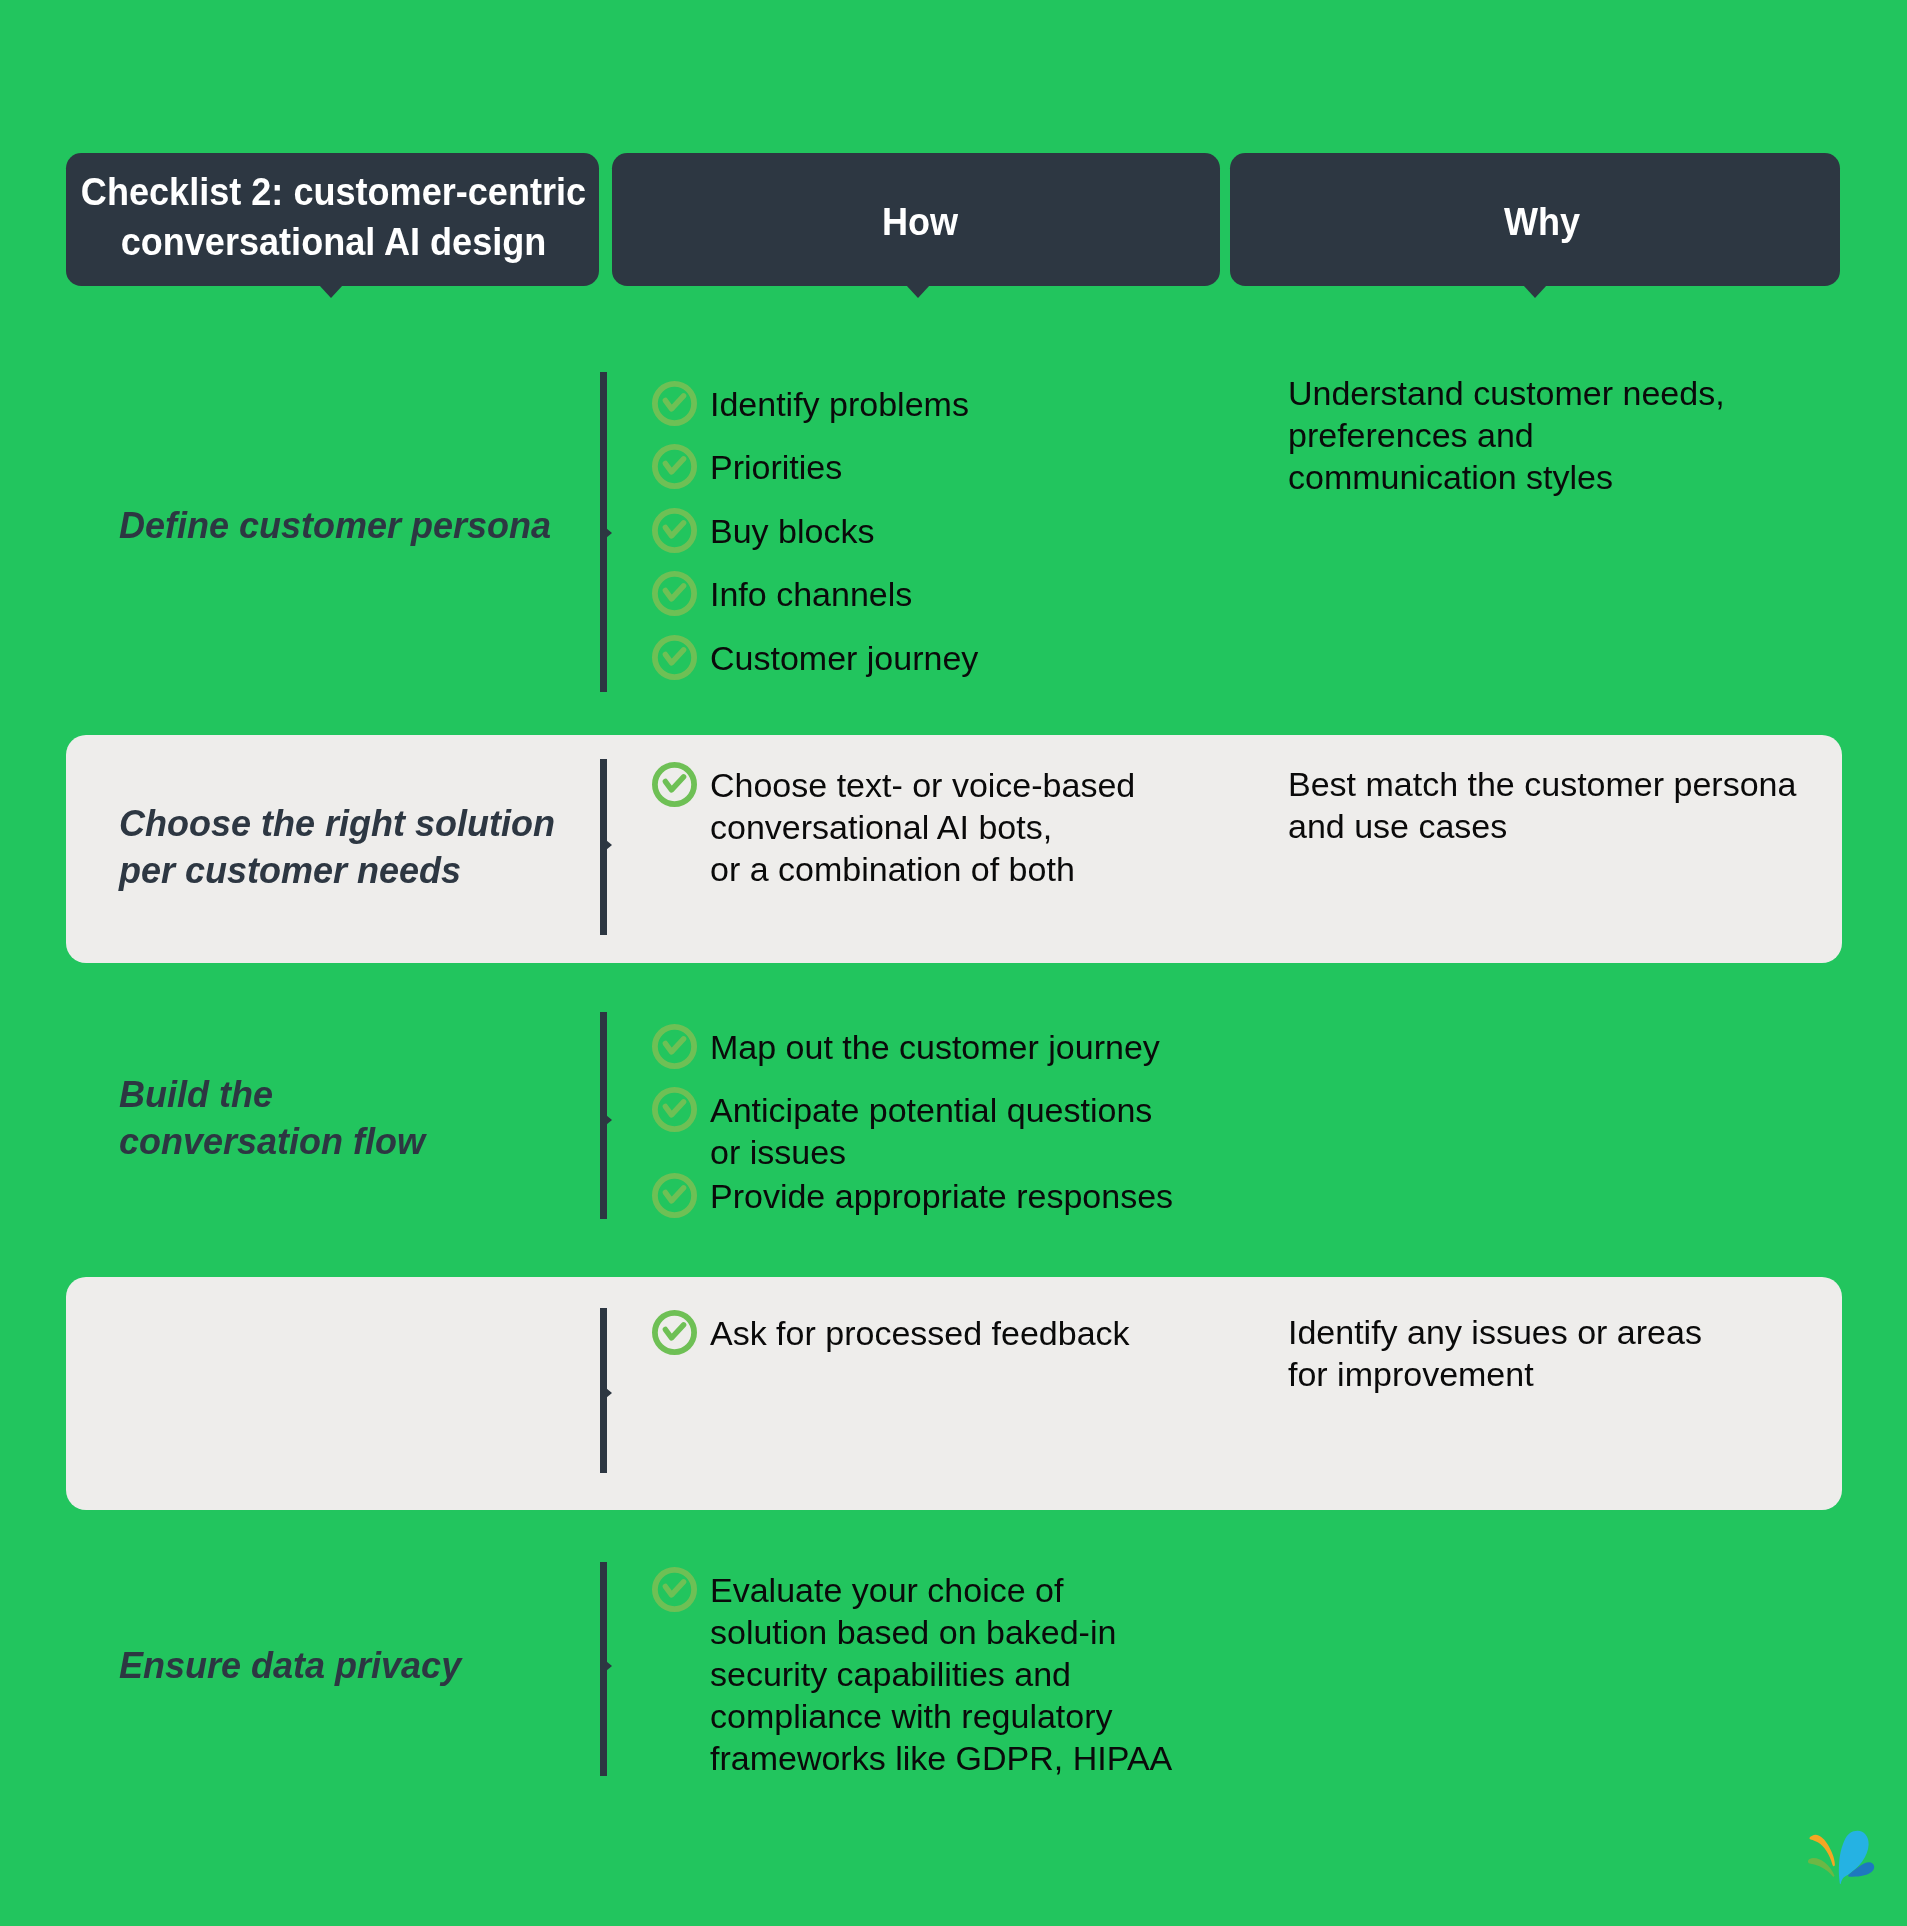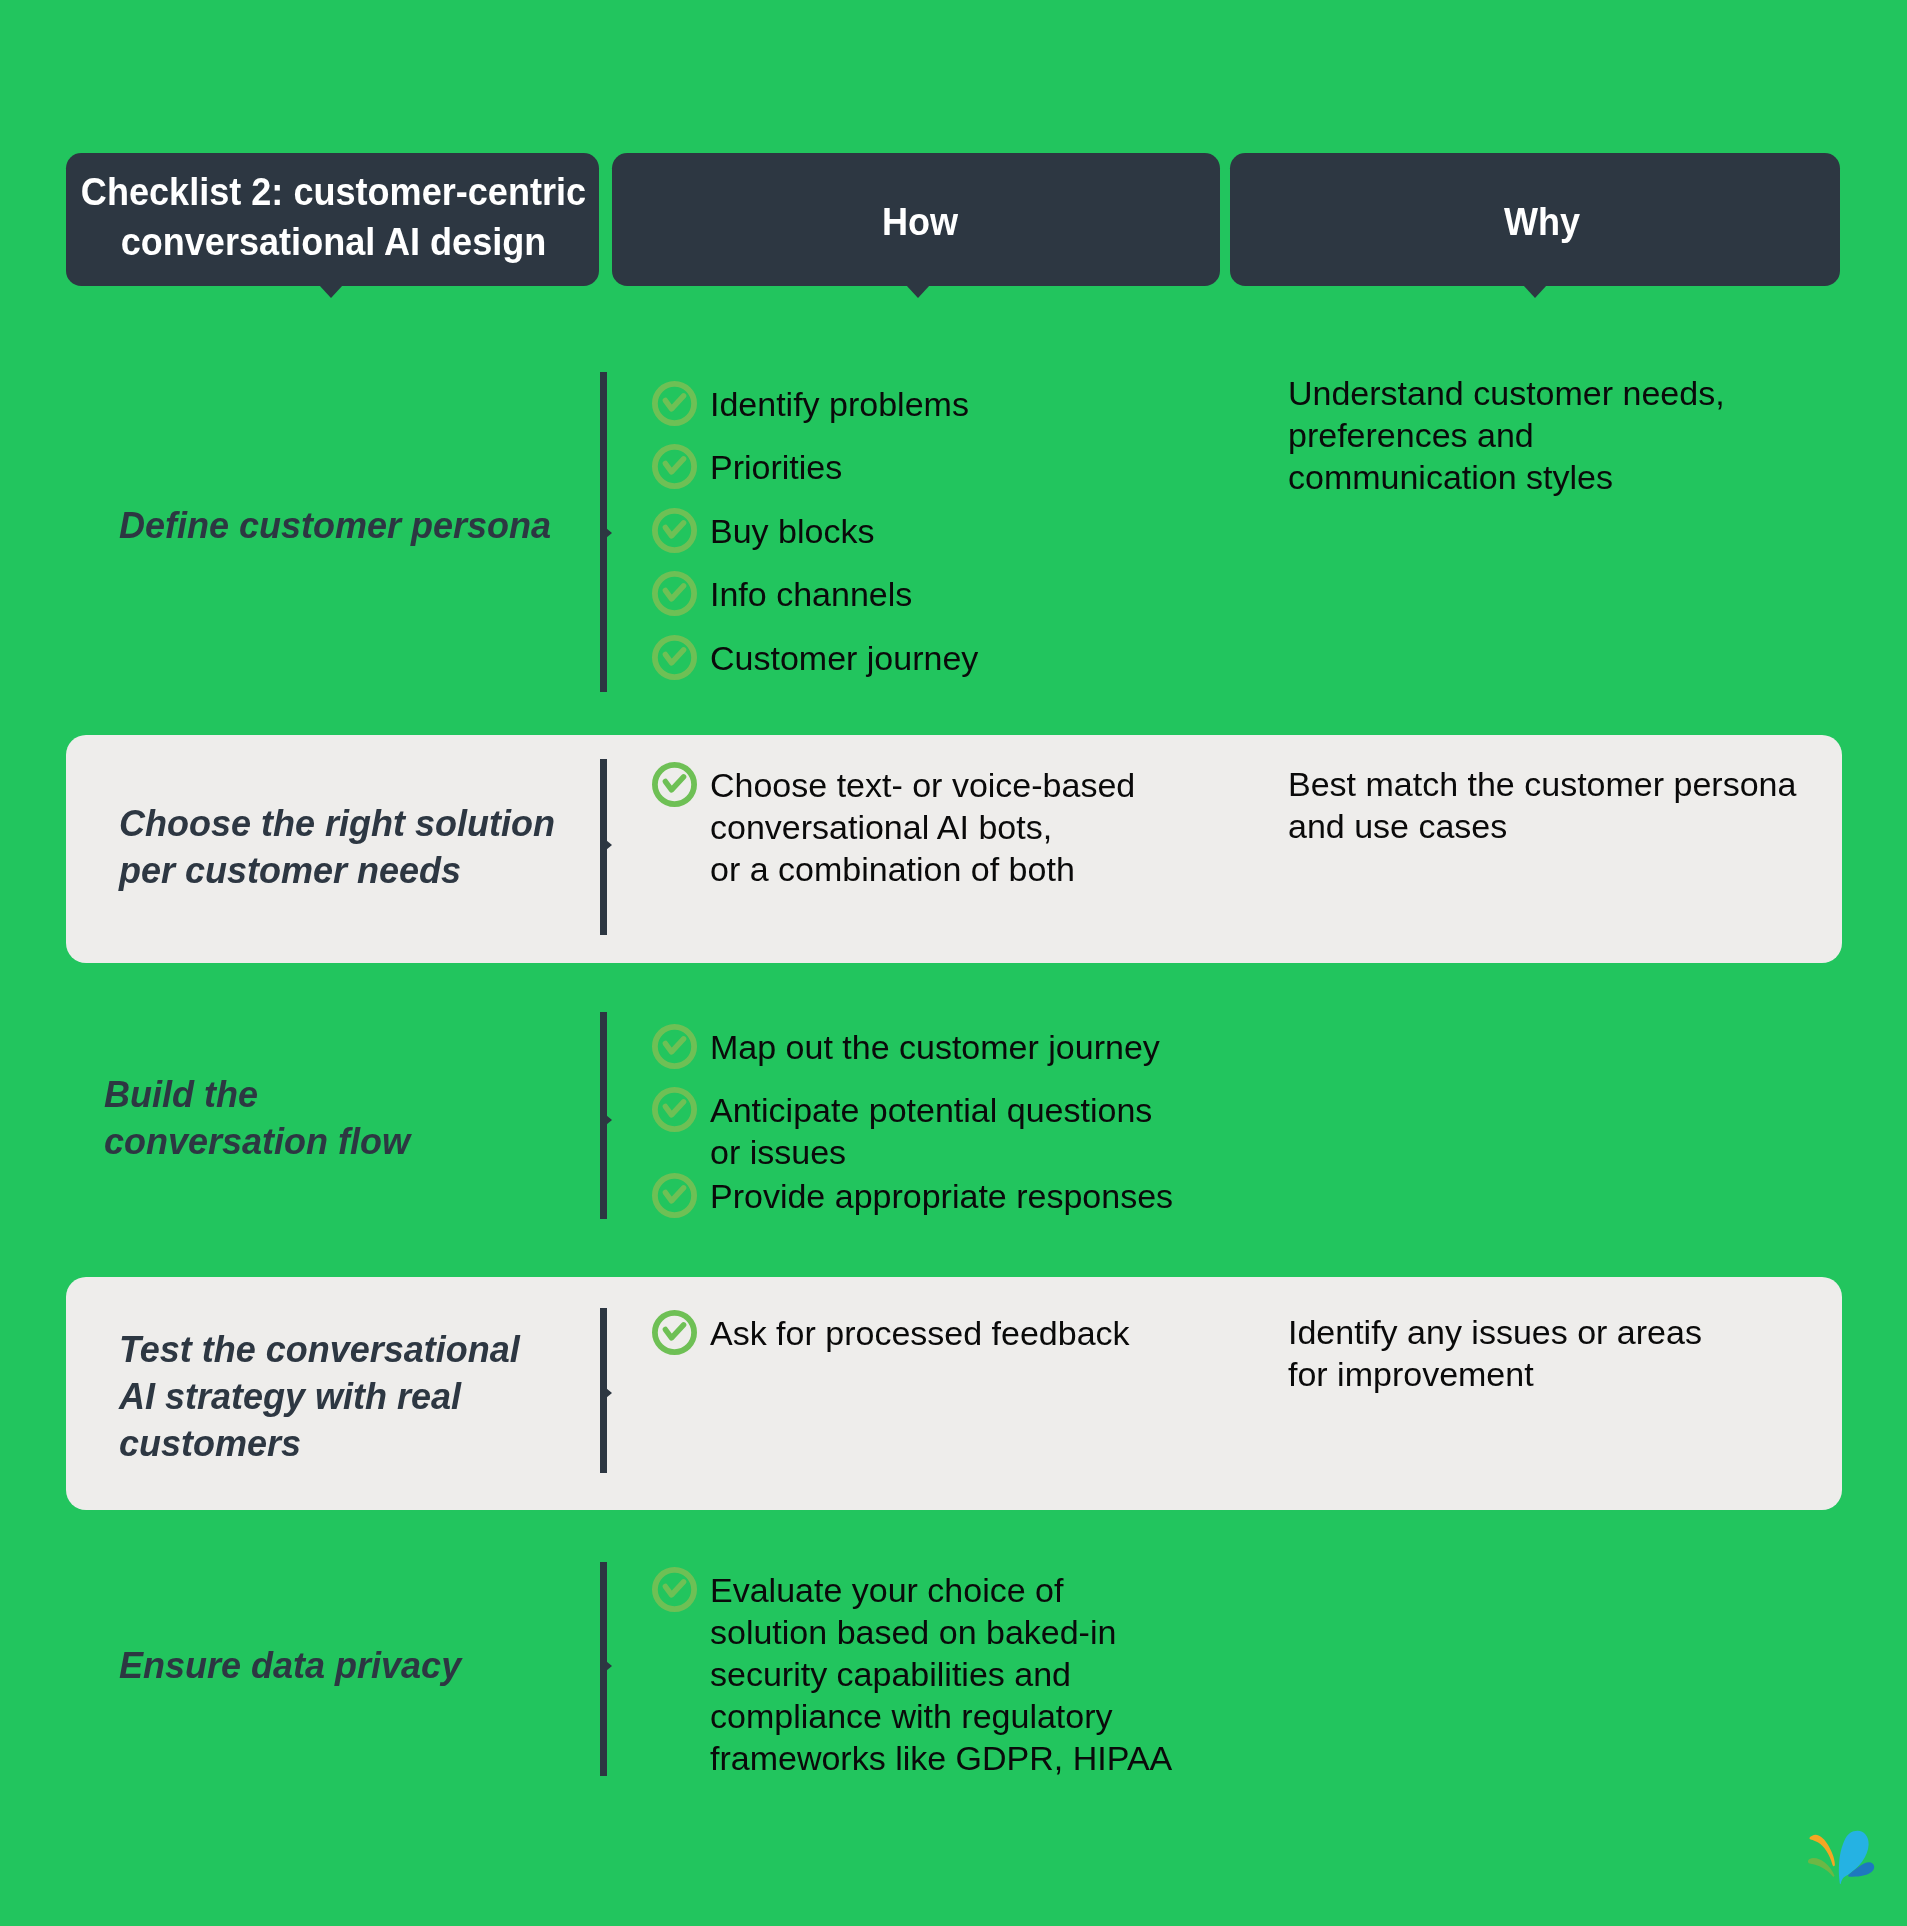--- a/index.html
+++ b/index.html
@@ -129,21 +129,21 @@
 or a combination of both</span>
   </div>
   <div class="why" style="left:1288px;top:763px;width:580px;">Best match the customer persona
 and use cases</div>
 
   </div>
 
   <div class="rowgrp">
   <div class="bar" style="left:600px;top:1012px;height:207px;"></div>
   <div class="barhead" style="left:606px;top:1115px;"></div>
-  <div class="rowlabel" style="left:104px;top:1071px;width:473px;">Build the
+  <div class="rowlabel" style="left:119px;top:1071px;width:473px;">Build the
 conversation flow</div>
 
   <div class="item" style="left:652px;top:1024px;">
     <span class="ico"><svg viewBox="0 0 59 59" width="45" height="45">
             <circle cx="29.5" cy="29.5" r="25.7" fill="none" stroke="#6ec055" stroke-width="7.6"></circle>
             <path d="M17.6 25.6 L25.6 36.4 L41.4 19.4" fill="none" stroke="#6ec055" stroke-width="7.2" stroke-linecap="round" stroke-linejoin="round"></path>
           </svg></span>
     <span class="itxt">Map out the customer journey</span>
   </div>
   <div class="item" style="left:652px;top:1087px;">
@@ -160,23 +160,20 @@
             <path d="M17.6 25.6 L25.6 36.4 L41.4 19.4" fill="none" stroke="#6ec055" stroke-width="7.2" stroke-linecap="round" stroke-linejoin="round"></path>
           </svg></span>
     <span class="itxt">Provide appropriate responses</span>
   </div>
 
   </div>
 
   <div class="rowgrp">
   <div class="bar" style="left:600px;top:1308px;height:165px;"></div>
   <div class="barhead" style="left:606px;top:1388px;"></div>
-  <div class="rowlabel" style="left:119px;top:1326px;width:473px;">Test the conversational
-AI strategy with real
-customers</div>
 
   <div class="item" style="left:652px;top:1310px;">
     <span class="ico"><svg viewBox="0 0 59 59" width="45" height="45">
             <circle cx="29.5" cy="29.5" r="25.7" fill="none" stroke="#6ec055" stroke-width="7.6"></circle>
             <path d="M17.6 25.6 L25.6 36.4 L41.4 19.4" fill="none" stroke="#6ec055" stroke-width="7.2" stroke-linecap="round" stroke-linejoin="round"></path>
           </svg></span>
     <span class="itxt">Ask for processed feedback</span>
   </div>
   <div class="why" style="left:1288px;top:1311px;width:580px;">Identify any issues or areas
 for improvement</div>

